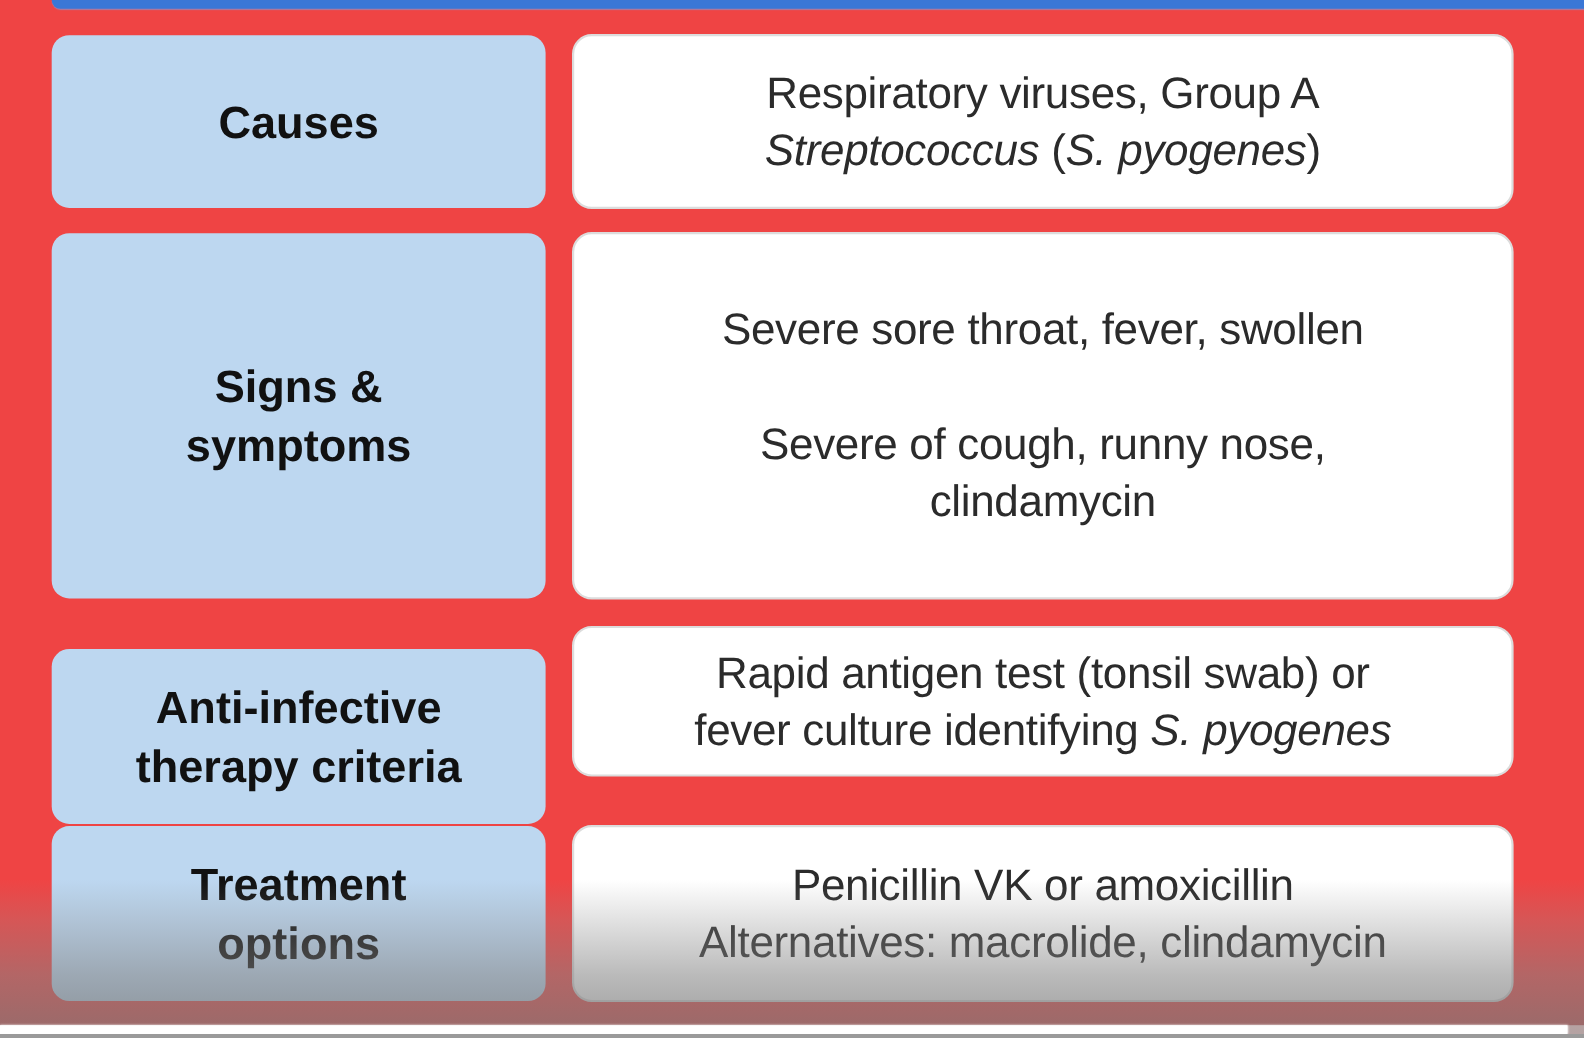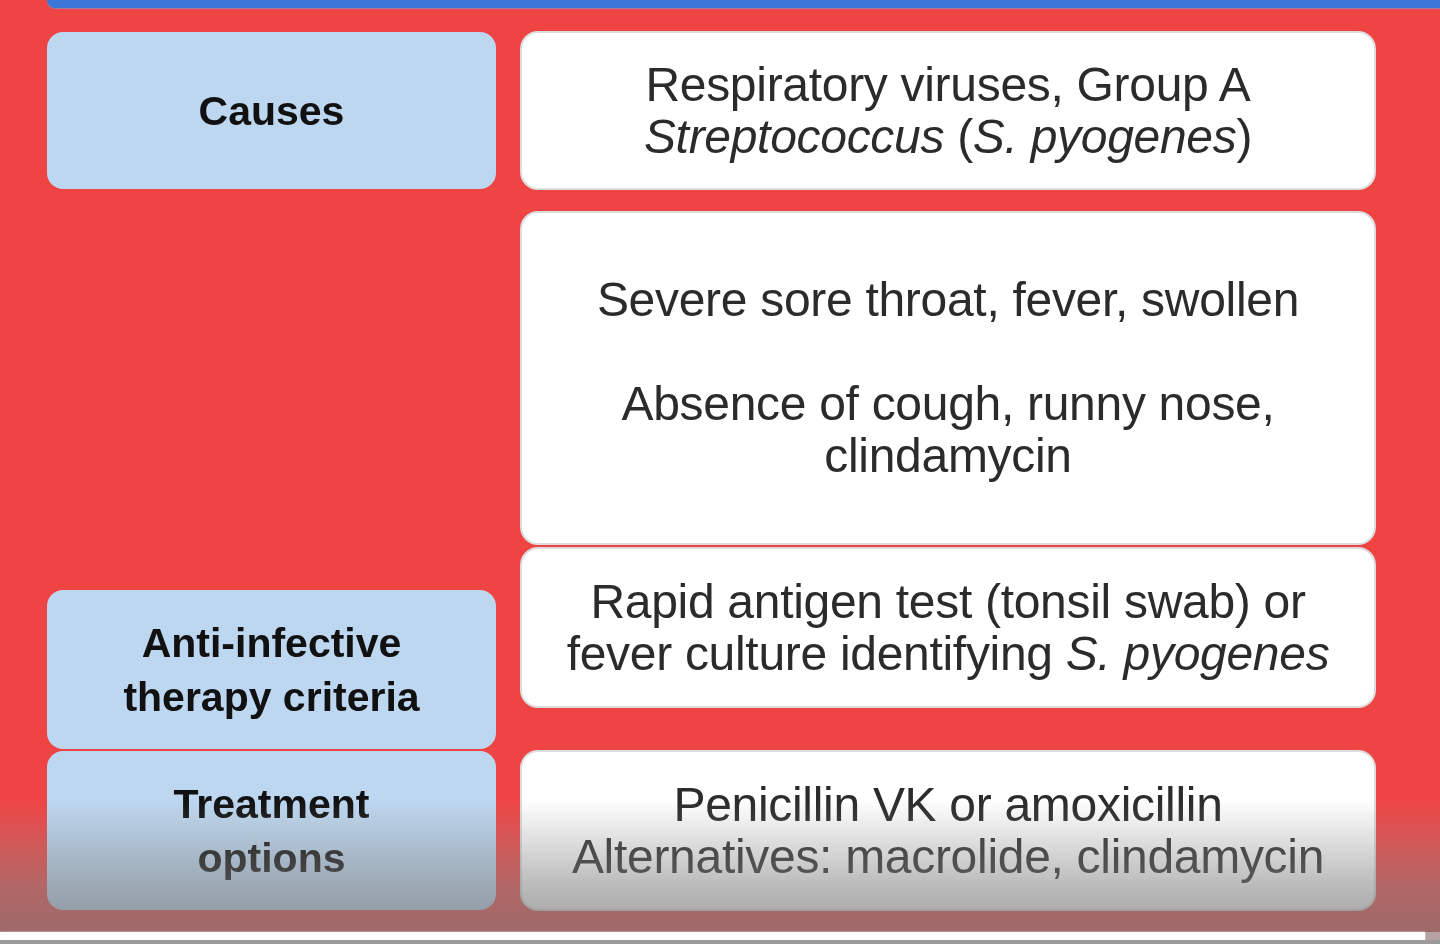--- a/index.html
+++ b/index.html
@@ -50,21 +50,21 @@
     left: 520px;
     width: 856px;
     background: #ffffff;
     border: 2px solid #dcdcdc;
     border-radius: 18px;
     display: flex;
     flex-direction: column;
     align-items: center;
     justify-content: center;
     text-align: center;
-    font-size: 48px;
+    font-size: 40px;
     line-height: 52px;
     color: #2b2b2b;
     box-sizing: border-box;
     padding: 0 24px;
     letter-spacing: -0.3px;
   }
   .content-box .line { display: block; white-space: nowrap; }
   .content-box .gap { display: block; height: 52px; }
   .it { font-style: italic; margin-top: 44px; }
 
@@ -118,32 +118,36 @@
   </div>
   <div class="content-box" style="top:31px;height:159px;">
     <span class="line">
       <span>Respiratory viruses, Group A</span>
     </span>
     <span class="line">
       <span class="it">Streptococcus</span><span> (</span><span class="it">S. pyogenes</span><span>)</span>
     </span>
   </div>
 
+  <div class="label-box" style="top:212px;height:332px;flex-direction:column;">
+    <span style="display:block">Signs &amp;</span>
+    <span style="display:block">symptoms</span>
+  </div>
   <div class="content-box" style="top:211px;height:334px;align-items:center;">
     <span class="line">Severe sore throat, fever, swollen</span>
     <span class="gap"></span>
-    <span class="line">Absence of cough, runny nose,</span>
+    <span class="line">Severe of cough, runny nose,</span>
     <span class="line">clindamycin</span>
   </div>
 
   <div class="label-box" style="top:590px;height:159px;flex-direction:column;">
     <span style="display:block">Anti-infective</span>
     <span style="display:block">therapy criteria</span>
   </div>
-  <div class="content-box" style="top:547px;height:161px;">
+  <div class="content-box" style="top:569px;height:137px;">
     <span class="line">Rapid antigen test (tonsil swab) or</span>
     <span class="line">
       <span>fever culture identifying </span><span class="it">S. pyogenes</span>
     </span>
   </div>
 
   <div class="label-box" style="top:751px;height:159px;flex-direction:column;">
     <span style="display:block">Treatment</span>
     <span style="display:block">options</span>
   </div>

